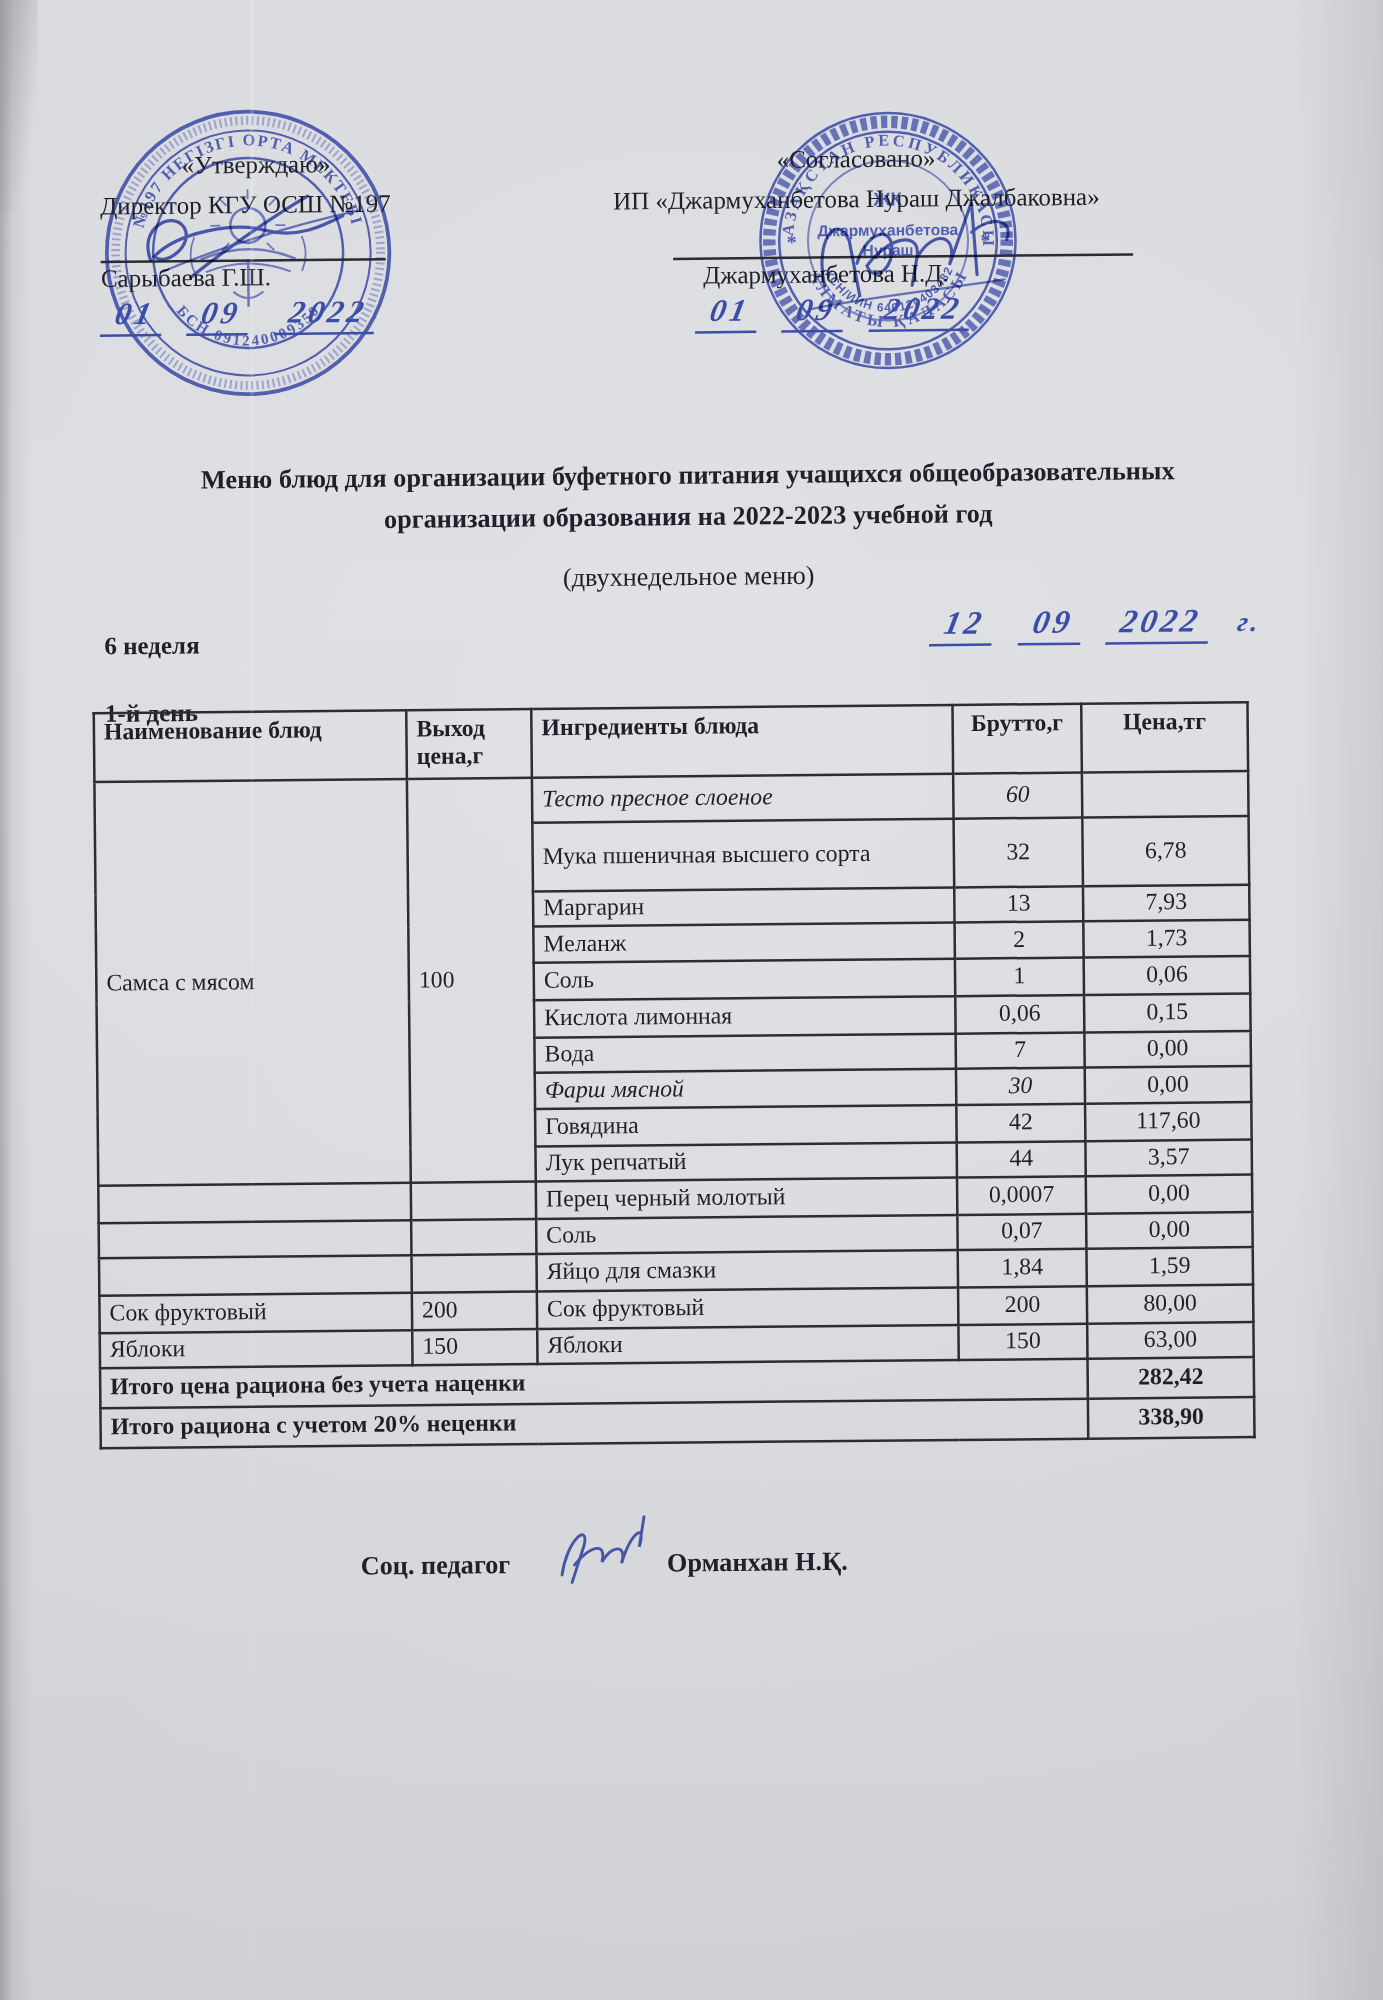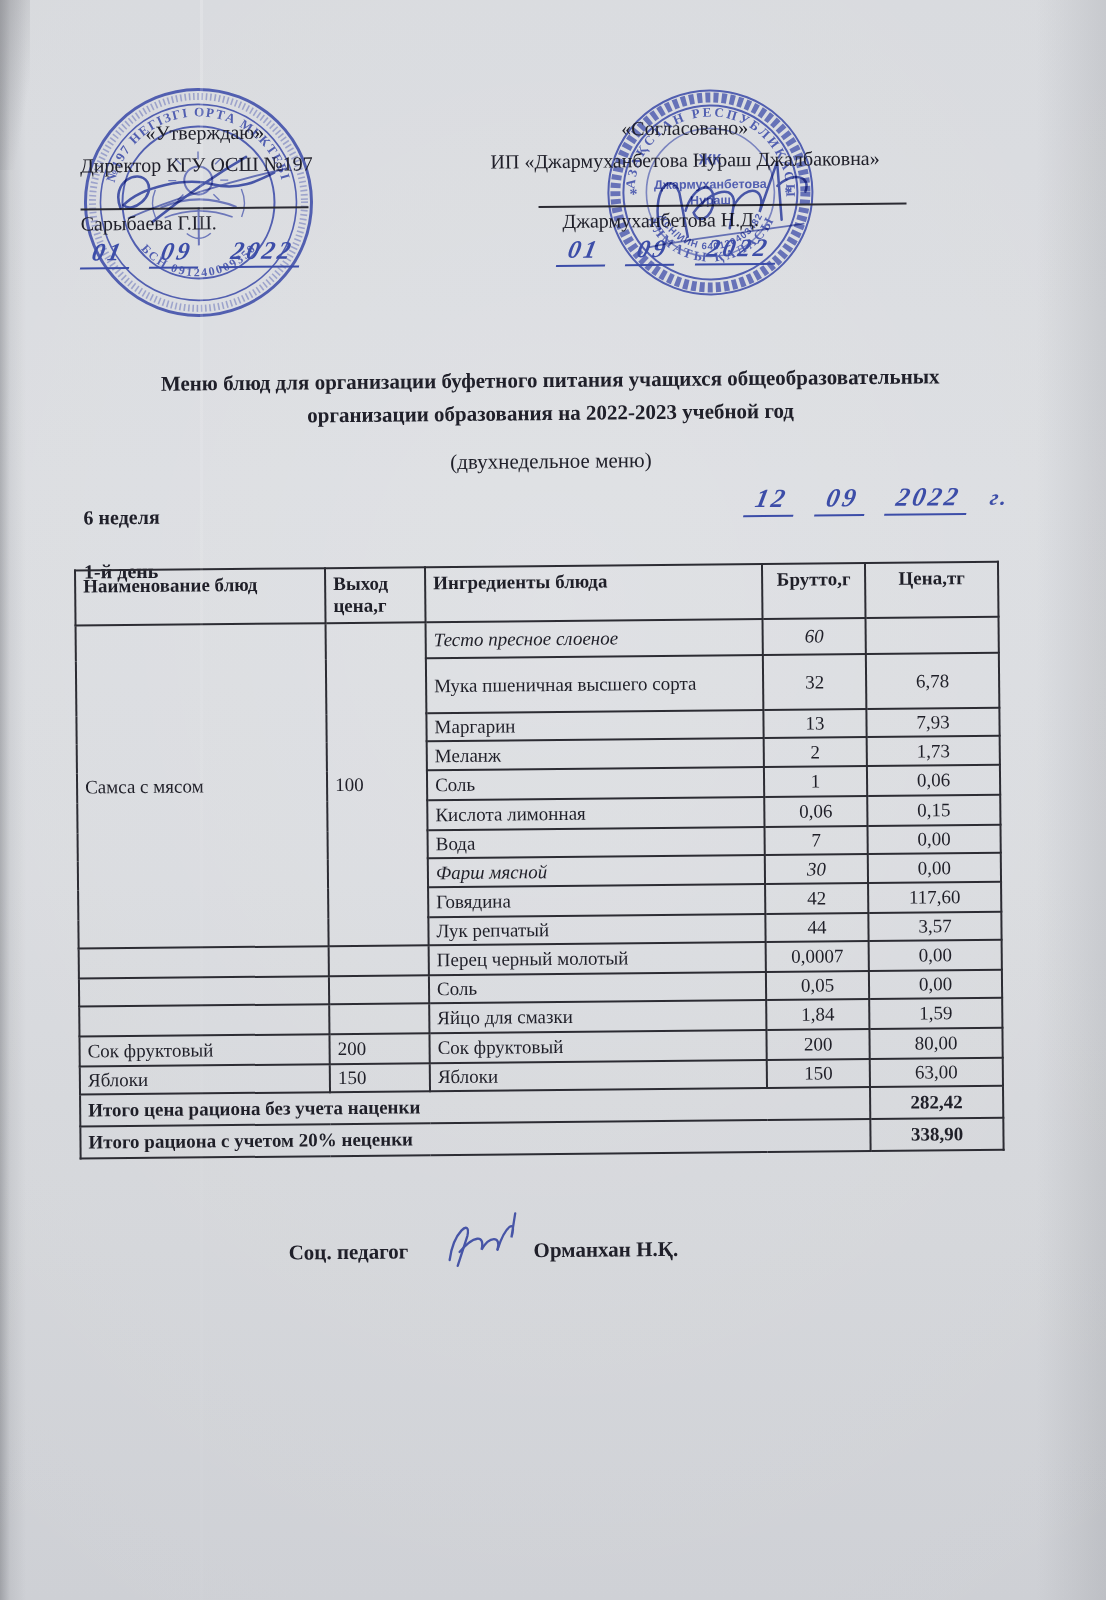--- a/index.html
+++ b/index.html
@@ -267,21 +267,21 @@
         <td></td>
         <td></td>
         <td>Перец черный молотый</td>
         <td class="num">0,0007</td>
         <td class="num">0,00</td>
       </tr>
       <tr style="height:27px">
         <td></td>
         <td></td>
         <td>Соль</td>
-        <td class="num">0,05</td>
+        <td class="num">0,07</td>
         <td class="num">0,00</td>
       </tr>
       <tr style="height:30px">
         <td></td>
         <td></td>
         <td>Яйцо для смазки</td>
         <td class="num">1,84</td>
         <td class="num">1,59</td>
       </tr>
       <tr style="height:30px">

